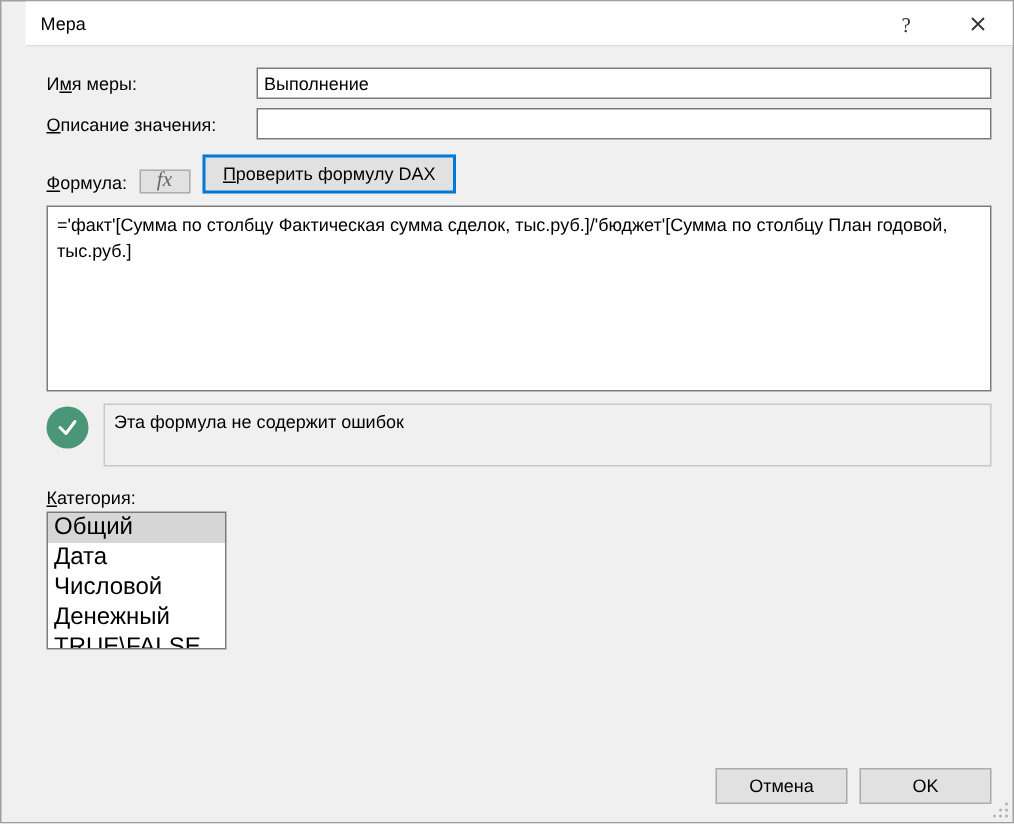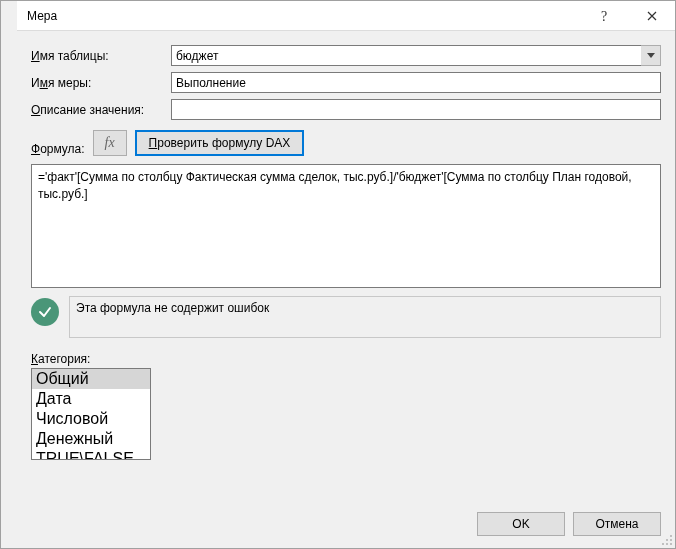--- a/index.html
+++ b/index.html
@@ -89,21 +89,21 @@
     align-items: flex-end;
     gap: 8px;
     margin-top: 4px;
     margin-bottom: 8px;
   }
   .formula-row .label2 {
     font-size: 12px;
   }
   .fx-btn {
     width: 34px;
-    height: 26px;
+    height: 16px;
     background: #e1e1e1;
     border: 1px solid #adadad;
     display: flex;
     align-items: center;
     justify-content: center;
     font-style: italic;
     font-family: "Times New Roman", serif;
     font-size: 14px;
     color: #666;
   }
@@ -214,31 +214,20 @@
     </div>
     <div class="tb-btn">
       <svg width="10" height="10" viewBox="0 0 10 10">
           <path d="M1 1 L9 9 M9 1 L1 9" stroke="#333" stroke-width="1.2"></path>
         </svg>
     </div>
   </div>
 
   <div class="content">
 
-    <div class="row">
-      <div class="label"><span class="u">И</span><span>мя таблицы:</span></div>
-      <div class="combo-wrap">
-        <input class="combo" style="border-right: none;" value="бюджет">
-        <div class="combo-arrow">
-          <svg width="8" height="5" viewBox="0 0 8 5">
-              <path d="M0 0 L8 0 L4 5 Z" fill="#444"></path>
-            </svg>
-        </div>
-      </div>
-    </div>
 
     <div class="row">
       <div class="label">И<span class="u">м</span>я меры:</div>
       <input class="textin" value="Выполнение" style="">
     </div>
 
     <div class="row">
       <div class="label"><span class="u">О</span><span>писание значения:</span></div>
       <input class="textin" value="" style="">
     </div>
@@ -270,22 +259,22 @@
       <div class="cat-item sel">Общий</div>
       <div class="cat-item">Дата</div>
       <div class="cat-item">Числовой</div>
       <div class="cat-item">Денежный</div>
       <div class="cat-item">TRUE\FALSE</div>
     </div>
 
   </div>
 
   <div class="btn-row">
+    <button class="btn">Отмена</button>
     <button class="btn">OK</button>
-    <button class="btn">Отмена</button>
   </div>
 
   <div class="resize-grip">
     <svg width="12" height="12" viewBox="0 0 12 12">
       <circle cx="10" cy="2" r="1" fill="#b0b0b0"></circle>
       <circle cx="6" cy="6" r="1" fill="#b0b0b0"></circle>
         <circle cx="10" cy="6" r="1" fill="#b0b0b0"></circle>
       <circle cx="2" cy="10" r="1" fill="#b0b0b0"></circle>
         <circle cx="6" cy="10" r="1" fill="#b0b0b0"></circle>
         <circle cx="10" cy="10" r="1" fill="#b0b0b0"></circle>

